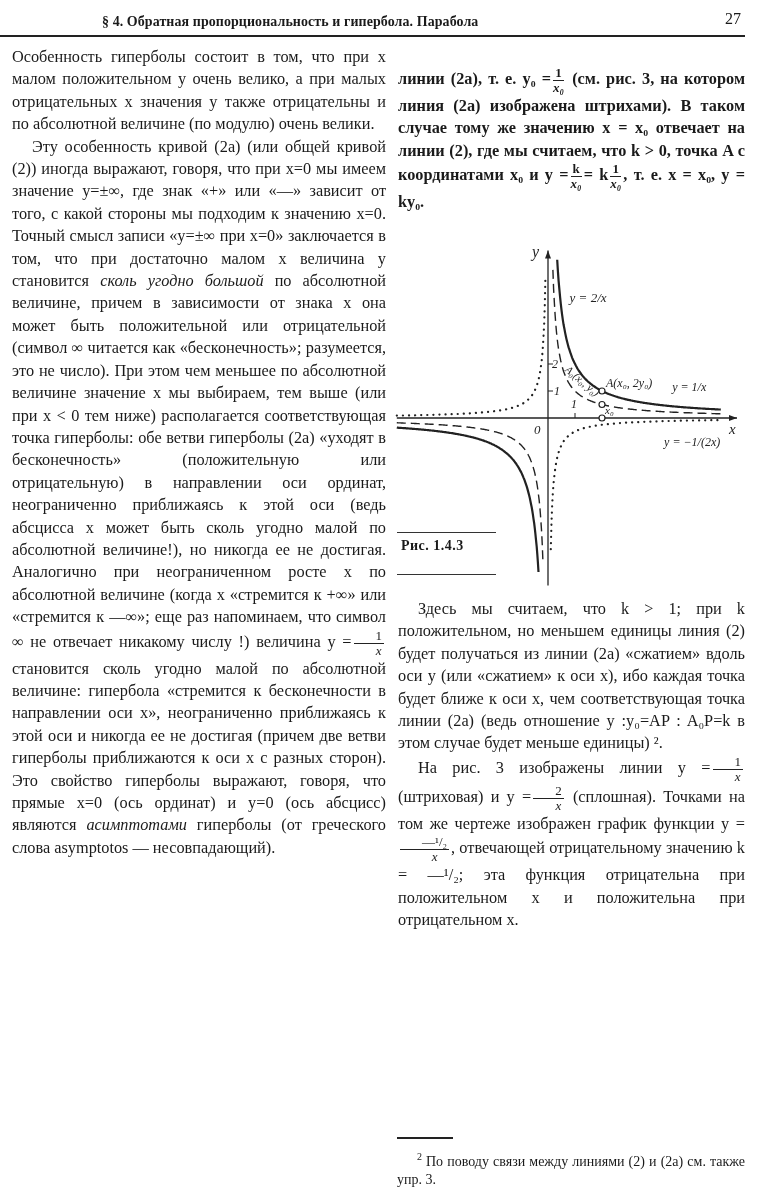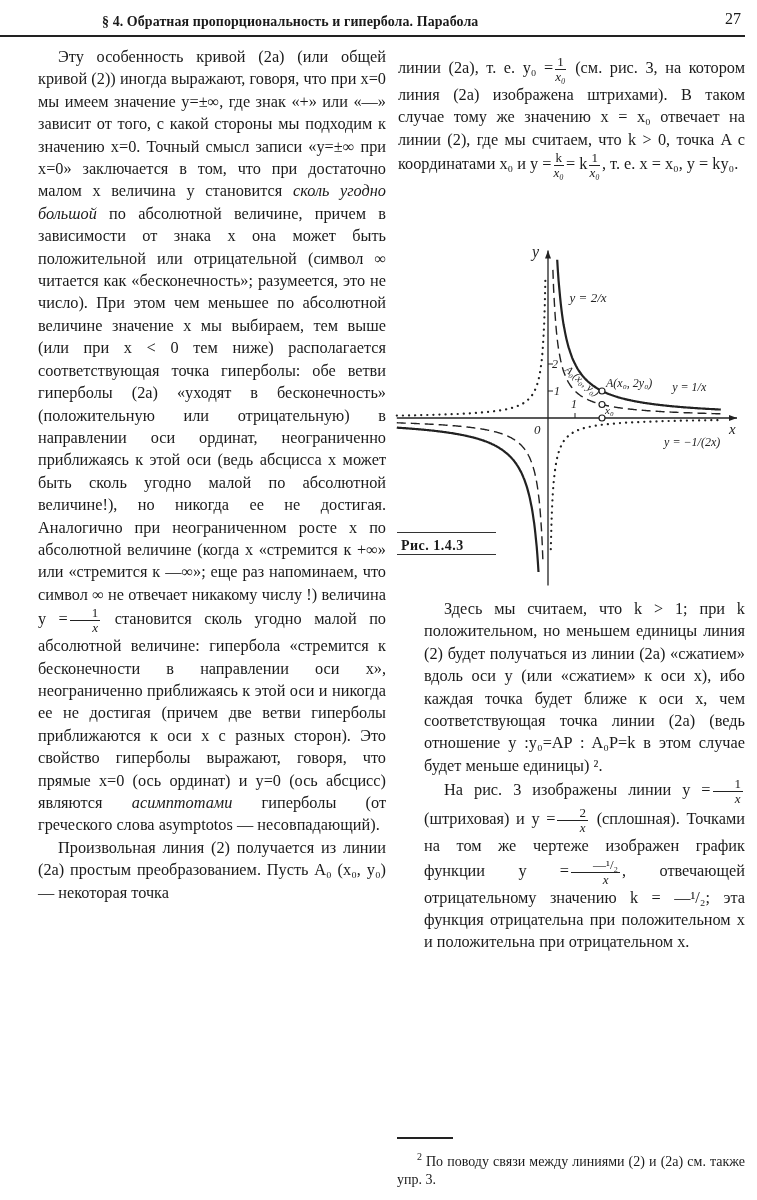--- a/index.html
+++ b/index.html
@@ -5,47 +5,47 @@
   html, body { margin: 0; padding: 0; background: #ffffff; }
   body { width: 757px; height: 1200px; position: relative; overflow: hidden;
          font-family: "Liberation Serif", "DejaVu Serif", serif; color: #1a1a1a; }
   .header { position: absolute; left: 0; top: 6px; width: 755px; height: 28px; }
   .header-title { position: absolute; left: 102px; top: 6px; font-size: 15.5px; font-weight: bold;
                   font-family: "Liberation Serif", serif; letter-spacing: 0.1px; transform: scaleX(0.9); transform-origin: left; white-space: nowrap; }
   .page-number { position: absolute; right: 14px; top: 4px; font-size: 16px; text-align: right; }
   .header-rule { position: absolute; left: 0; top: 29px; width: 745px; height: 2px; background: #222; }
   .col { position: absolute; font-size: 16.3px; line-height: 22.4px; text-align: justify; }
   .col-left { left: 12px; top: 46px; width: 374px; }
-  .col-right { left: 398px; top: 55px; width: 347px; }
+  .col-right { left: 398px; top: 66px; width: 347px; font-weight: bold; }
   .p { margin: 0; }
-  .p.indent { text-indent: 20px; margin-left: 26px; }
+  .p.indent { text-indent: 20px; }
   .frac { display: inline-block; vertical-align: middle; text-align: center; font-style: italic; line-height: 14px; margin: 0 2px; }
   .frac .num { display: block; font-size: 13px; border-bottom: 1px solid #222; padding: 0 2px; font-style: normal; }
   .frac .den { display: block; font-size: 13px; }
   .figure { position: absolute; left: 392px; top: 240px; width: 360px; height: 355px; }
   .fig-caption { position: absolute; left: 397px; top: 532px; width: 95px; font-size: 14px; font-weight: bold;
-                 border-top: 1px solid #333; border-bottom: 1px solid #333; padding: 5px 0 0 4px; letter-spacing: 0.5px; }
+                 border-top: 1px solid #333; border-bottom: 1px solid #333; padding: 5px 0 20px 4px; letter-spacing: 0.5px; }
   .col-right-2 { left: 398px; top: 598px; width: 347px; }
   .footnote-rule { position: absolute; left: 397px; top: 1137px; width: 56px; height: 2px; background: #222; }
   .footnote { position: absolute; left: 397px; top: 1148px; width: 348px; font-size: 14px; line-height: 18px; text-align: justify; }
   .footnote .fn-mark { font-size: 10px; vertical-align: super; margin-left: 20px; margin-right: 4px; }
   svg text { font-family: "Liberation Serif", serif; font-style: italic; fill: #222; }
 </style>
 </head>
 <body>
 
 <div class="header">
   <span class="header-title">§ 4. Обратная пропорциональность и гипербола. Парабола</span>
   <span class="page-number">27</span>
   <div class="header-rule"></div>
 </div>
 
 <div class="col col-left">
+  <p class="p">Особенность гиперболы состоит в том, что при x малом положительном y очень велико, а при малых отрицательных x значения y также отрицательны и по абсолютной величине (по модулю) очень велики.</p>
   <p class="p indent"><span>Эту особенность кривой (2а) (или общей кривой (2)) иногда выражают, говоря, что при x=0 мы имеем значение y=±∞, где знак «+» или «—» зависит от того, с какой стороны мы подходим к значению x=0. Точный смысл записи «y=±∞ при x=0» заключается в том, что при достаточно малом x величина y становится</span> <em>сколь угодно большой</em> <span>по абсолютной величине, причем в зависимости от знака x она может быть положительной или отрицательной (символ ∞ читается как «бесконечность»; разумеется, это не число). При этом чем меньшее по абсолютной величине значение x мы выбираем, тем выше (или при x &lt; 0 тем ниже) располагается соответствующая точка гиперболы: обе ветви гиперболы (2а) «уходят в бесконечность» (положительную или отрицательную) в направлении оси ординат, неограниченно приближаясь к этой оси (ведь абсцисса x может быть сколь угодно малой по абсолютной величине!), но никогда ее не достигая. Аналогично при неограниченном росте x по абсолютной величине (когда x «стремится к +∞» или «стремится к —∞»; еще раз напоминаем, что символ ∞ не отвечает никакому числу !) величина y =</span><span class="frac"><span class="num">1</span><span class="den">x</span></span> <span>становится сколь угодно малой по абсолютной величине: гипербола «стремится к бесконечности в направлении оси x», неограниченно приближаясь к этой оси и никогда ее не достигая (причем две ветви гиперболы приближаются к оси x с разных сторон). Это свойство гиперболы выражают, говоря, что прямые x=0 (ось ординат) и y=0 (ось абсцисс) являются</span> <em>асимптотами</em> <span>гиперболы (от греческого слова asymptotos — несовпадающий).</span></p>
-  <p class="p indent">Произвольная линия (2) получается из линии (2а) простым преобразованием. Пусть A₀ (x₀,  y₀) — некоторая точка</p>
 </div>
 
 <div class="col col-right">
   <p class="p"><span>линии (2а), т. е. y₀ =</span><span class="frac"><span class="num">1</span><span class="den">x₀</span></span> <span>(см. рис. 3, на котором линия (2а) изображена штрихами). В таком случае тому же значению x = x₀ отвечает на линии (2), где мы считаем, что k &gt; 0, точка A с координатами x₀ и y =</span><span class="frac"><span class="num">k</span><span class="den">x₀</span></span><span>= k</span><span class="frac"><span class="num">1</span><span class="den">x₀</span></span><span>, т. е. x = x₀, y = ky₀.</span></p>
 </div>
 
 <svg class="figure" viewBox="0 0 360 355" width="360" height="355">
   <g id="fig-layer">
       <line x1="4.800000000000011" y1="178" x2="345" y2="178" stroke="#222" stroke-width="1.3"></line>
       <line x1="156" y1="10.599999999999994" x2="156" y2="345.4" stroke="#222" stroke-width="1.3"></line>

